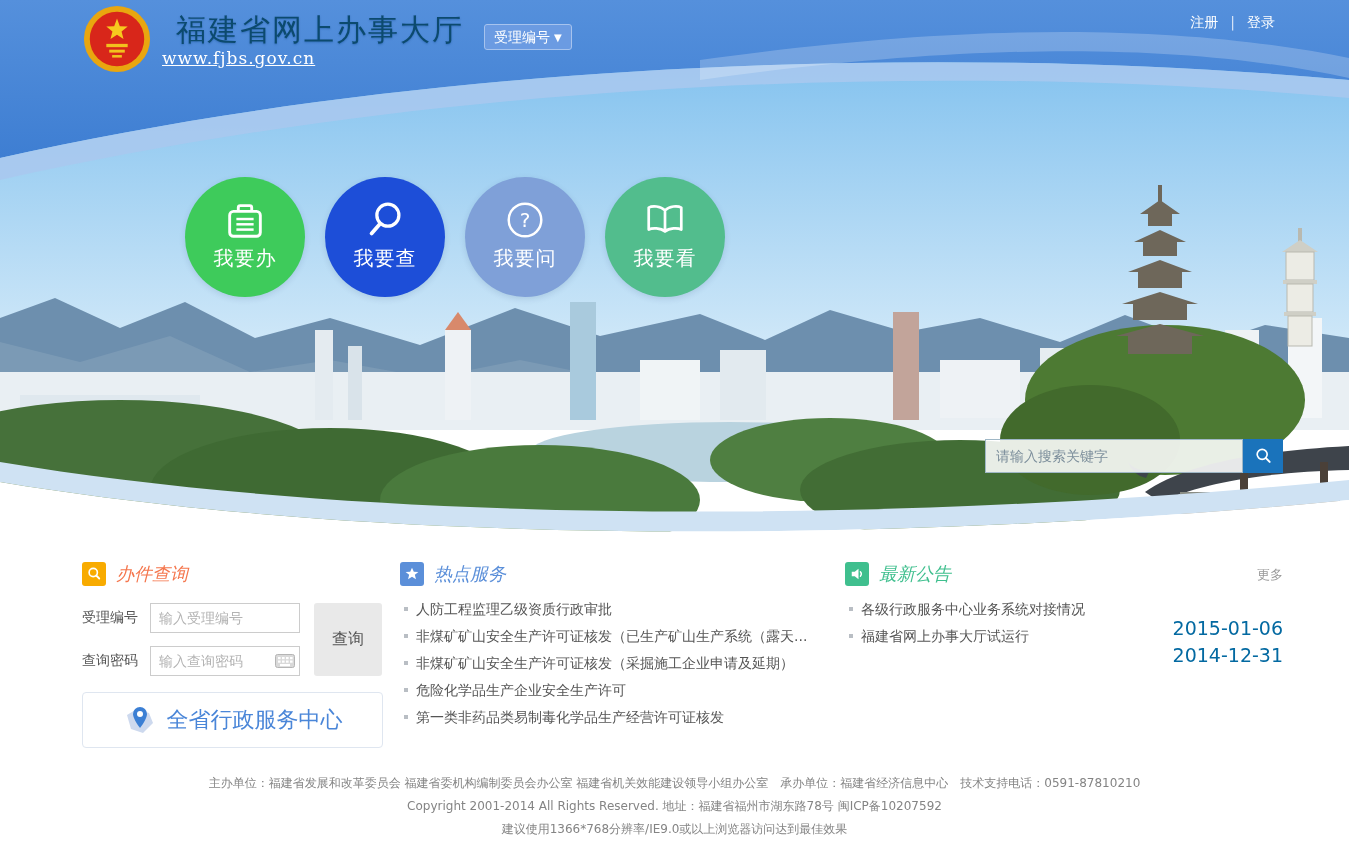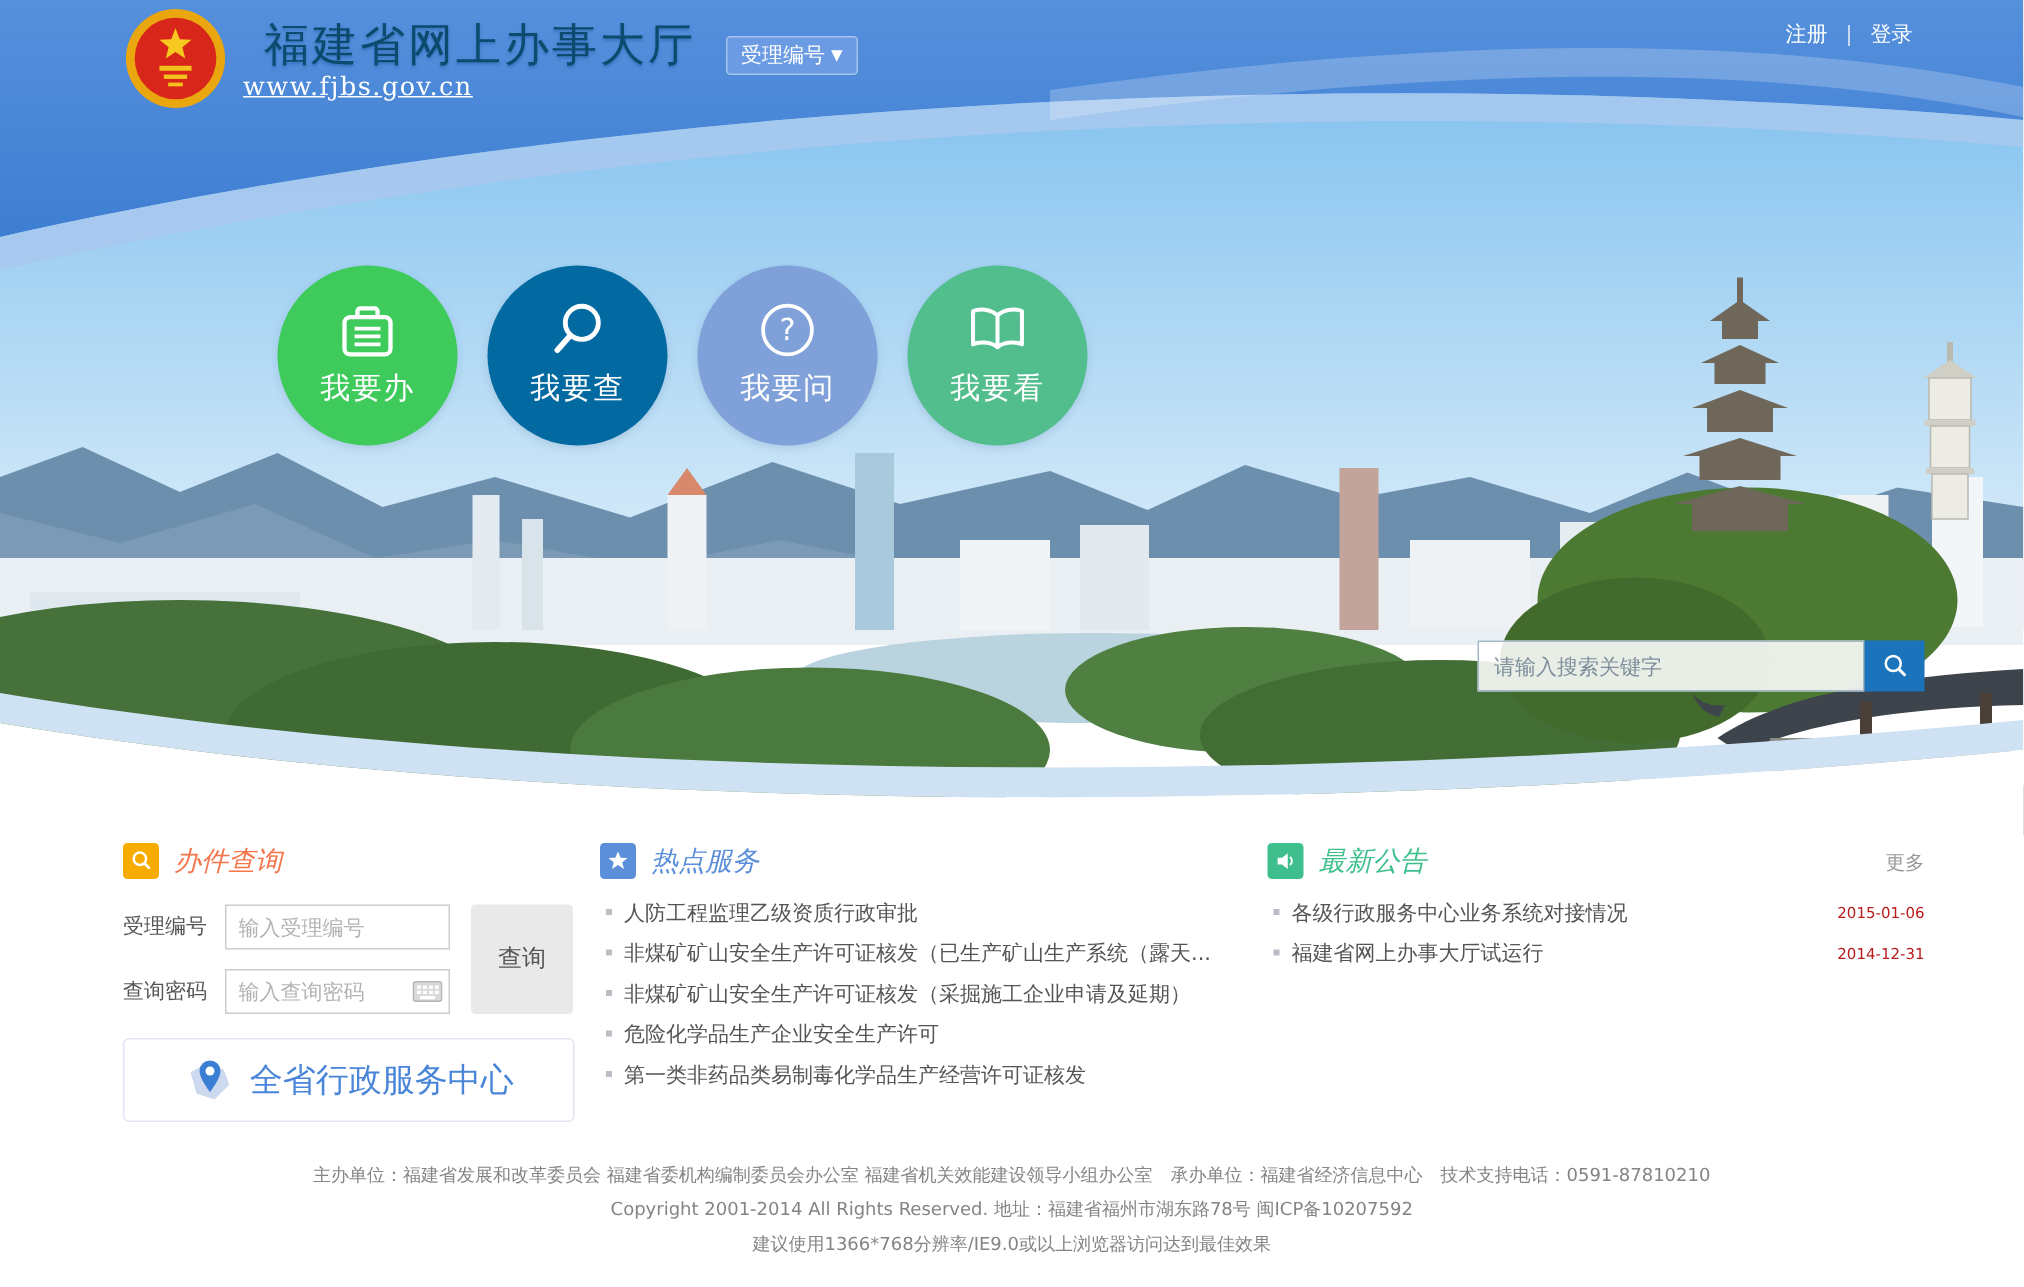--- a/index.html
+++ b/index.html
@@ -19,21 +19,21 @@
   .auth{position:absolute;right:74px;top:14px;color:#fff;font-size:14px;}
   .auth a{color:#fff;text-decoration:none;cursor:pointer;}
   .auth .sep{margin:0 12px;color:#d7e4f7;}
 
   
   .circle{position:absolute;top:177px;width:120px;height:120px;border-radius:50%;text-align:center;color:#fff;cursor:pointer;box-shadow:0 2px 6px rgba(0,40,90,.12);}
   .circle .c-icon{display:block;margin:20px auto 2px;width:46px;height:46px;}
   .circle .c-label{display:block;font-size:20px;letter-spacing:1px;}
 
   
-  .bsearch{position:absolute;left:985px;top:427px;width:343px;height:34px;display:flex;}
+  .bsearch{position:absolute;left:985px;top:439px;width:343px;height:34px;display:flex;}
   .bsearch input{width:258px;height:34px;box-sizing:border-box;border:1px solid #9fb7c6;background:rgba(255,255,255,.88);padding:0 10px;font-size:14px;color:#555;outline:none;}
   .bsearch input::placeholder{color:#7d8f9c;}
   .bsearch button{width:40px;height:34px;border:0;background:#1a73bb;cursor:pointer;display:flex;align-items:center;justify-content:center;}
 
   
   .sec-head{position:absolute;top:561px;height:26px;display:flex;align-items:center;font-style:italic;}
   .sec-ico{width:24px;height:24px;border-radius:3px;display:inline-flex;align-items:center;justify-content:center;margin-right:10px;}
   .sec-title{font-size:18px;}
   .col1 .sec-title{color:#f5764d;}
   .col2 .sec-title{color:#5b8fd9;}
@@ -51,21 +51,21 @@
   .svc-box .pin{width:34px;height:34px;margin-right:10px;}
   .svc-box .svc-label{font-size:22px;color:#4a86d8;}
 
   ul.plain{list-style:none;margin:0;padding:0;position:absolute;}
   .hot-list{left:400px;top:596px;width:440px;}
   .hot-list li{height:27px;line-height:27px;font-size:14px;color:#555;white-space:nowrap;overflow:hidden;cursor:pointer;}
   .bullet{display:inline-block;width:4px;height:4px;background:#b9bec4;margin:0 8px 3px 4px;vertical-align:middle;}
   .ann-list{left:845px;top:596px;width:438px;}
   .ann-list li{height:27px;line-height:27px;font-size:14px;color:#555;display:flex;cursor:pointer;}
   .ann-list .ann-text{flex:1;white-space:nowrap;overflow:hidden;}
-  .ann-list .ann-date{color:#b91c1c;font-size:10px;}
+  .ann-list .ann-date{color:#0369a1;font-size:19px;margin-top:19px;}
 
   
   .footer{position:absolute;left:0;top:772px;width:1349px;text-align:center;color:#848484;font-size:12px;}
   .footer div{height:23px;line-height:23px;}
 </style>
 </head>
 <body>
 
 <div class="page">
 
@@ -170,21 +170,21 @@
       <svg viewBox="0 0 48 48" width="46" height="46">
           <rect x="8" y="15" width="32" height="26" rx="4" fill="none" stroke="#fff" stroke-width="3"></rect>
           <path d="M17 15 v-4 a2 2 0 0 1 2 -2 h10 a2 2 0 0 1 2 2 v4" fill="none" stroke="#fff" stroke-width="3"></path>
           <line x1="15" y1="23" x2="33" y2="23" stroke="#fff" stroke-width="2.6"></line>
           <line x1="15" y1="28.5" x2="33" y2="28.5" stroke="#fff" stroke-width="2.6"></line>
           <line x1="15" y1="34" x2="33" y2="34" stroke="#fff" stroke-width="2.6"></line>
         </svg>
     </span>
     <span class="c-label">我要办</span>
   </div>
-  <div class="circle" style="left: 325px; background: #0369a1;">
+  <div class="circle" style="left: 325px; background: #1d4ed8;">
     <span class="c-icon">
       <svg viewBox="0 0 48 48" width="46" height="46">
           <circle cx="27" cy="19" r="11.5" fill="none" stroke="#fff" stroke-width="3.4"></circle>
           <line x1="18" y1="29" x2="10" y2="38" stroke="#fff" stroke-width="4" stroke-linecap="round"></line>
         </svg>
     </span>
     <span class="c-label">我要查</span>
   </div>
   <div class="circle" style="left: 465px; background: rgb(127, 160, 216);">
     <span class="c-icon">

